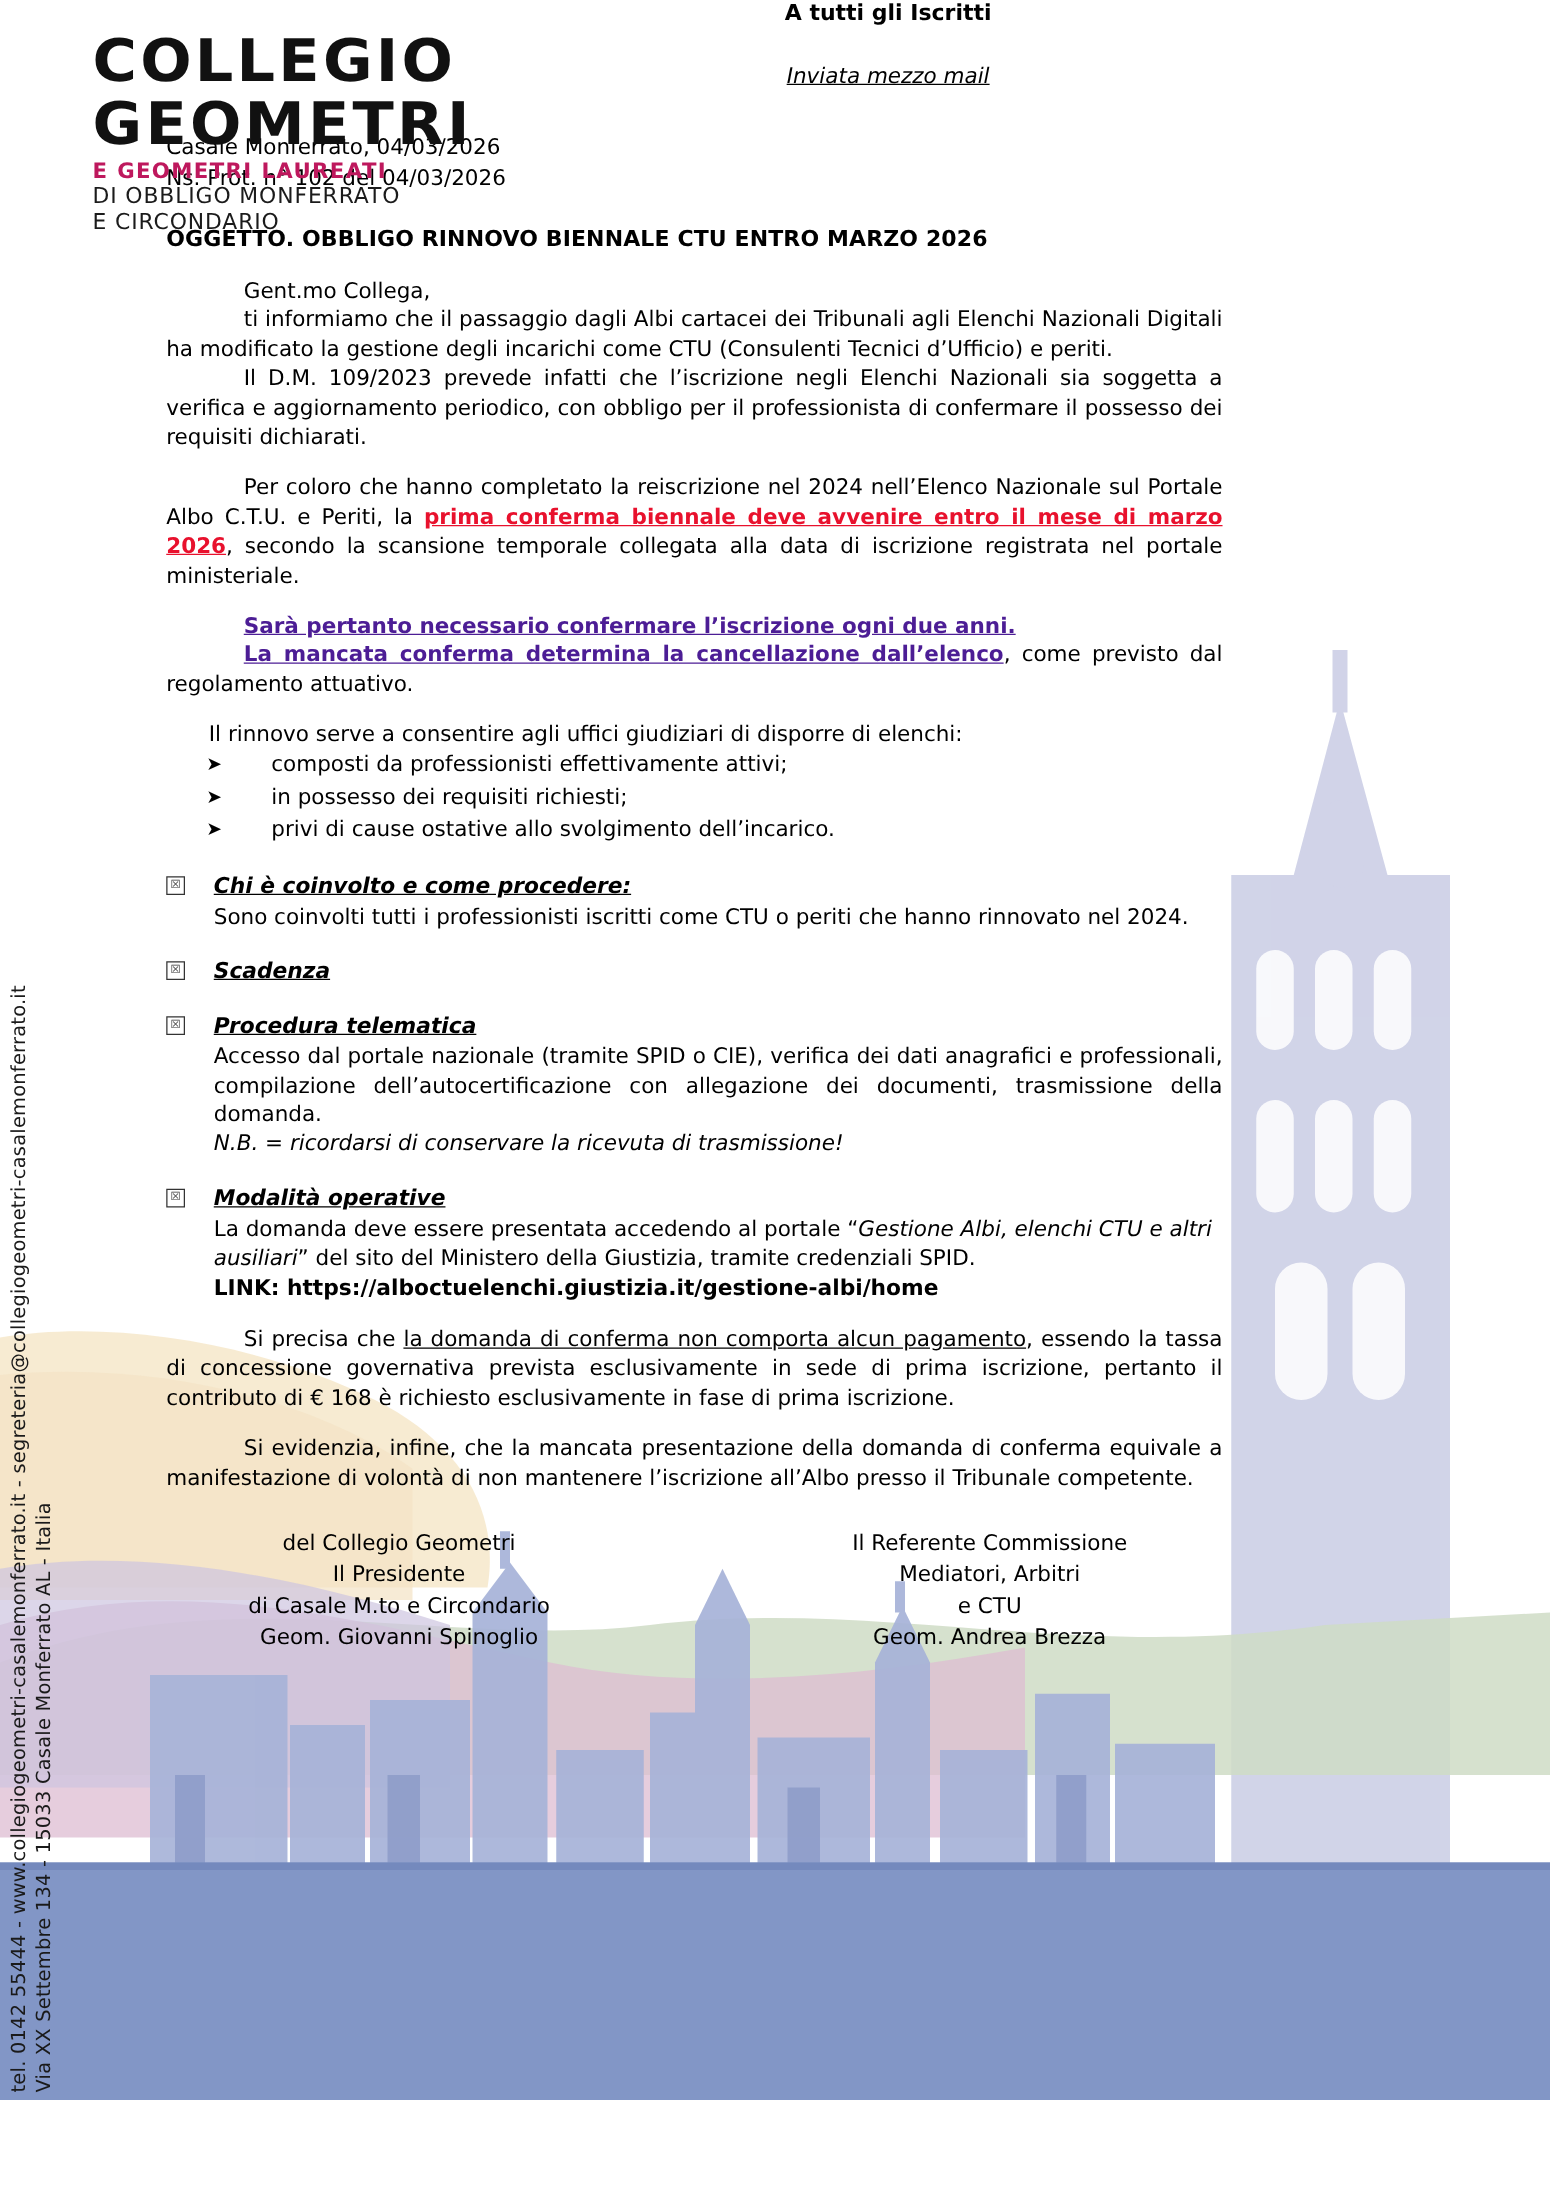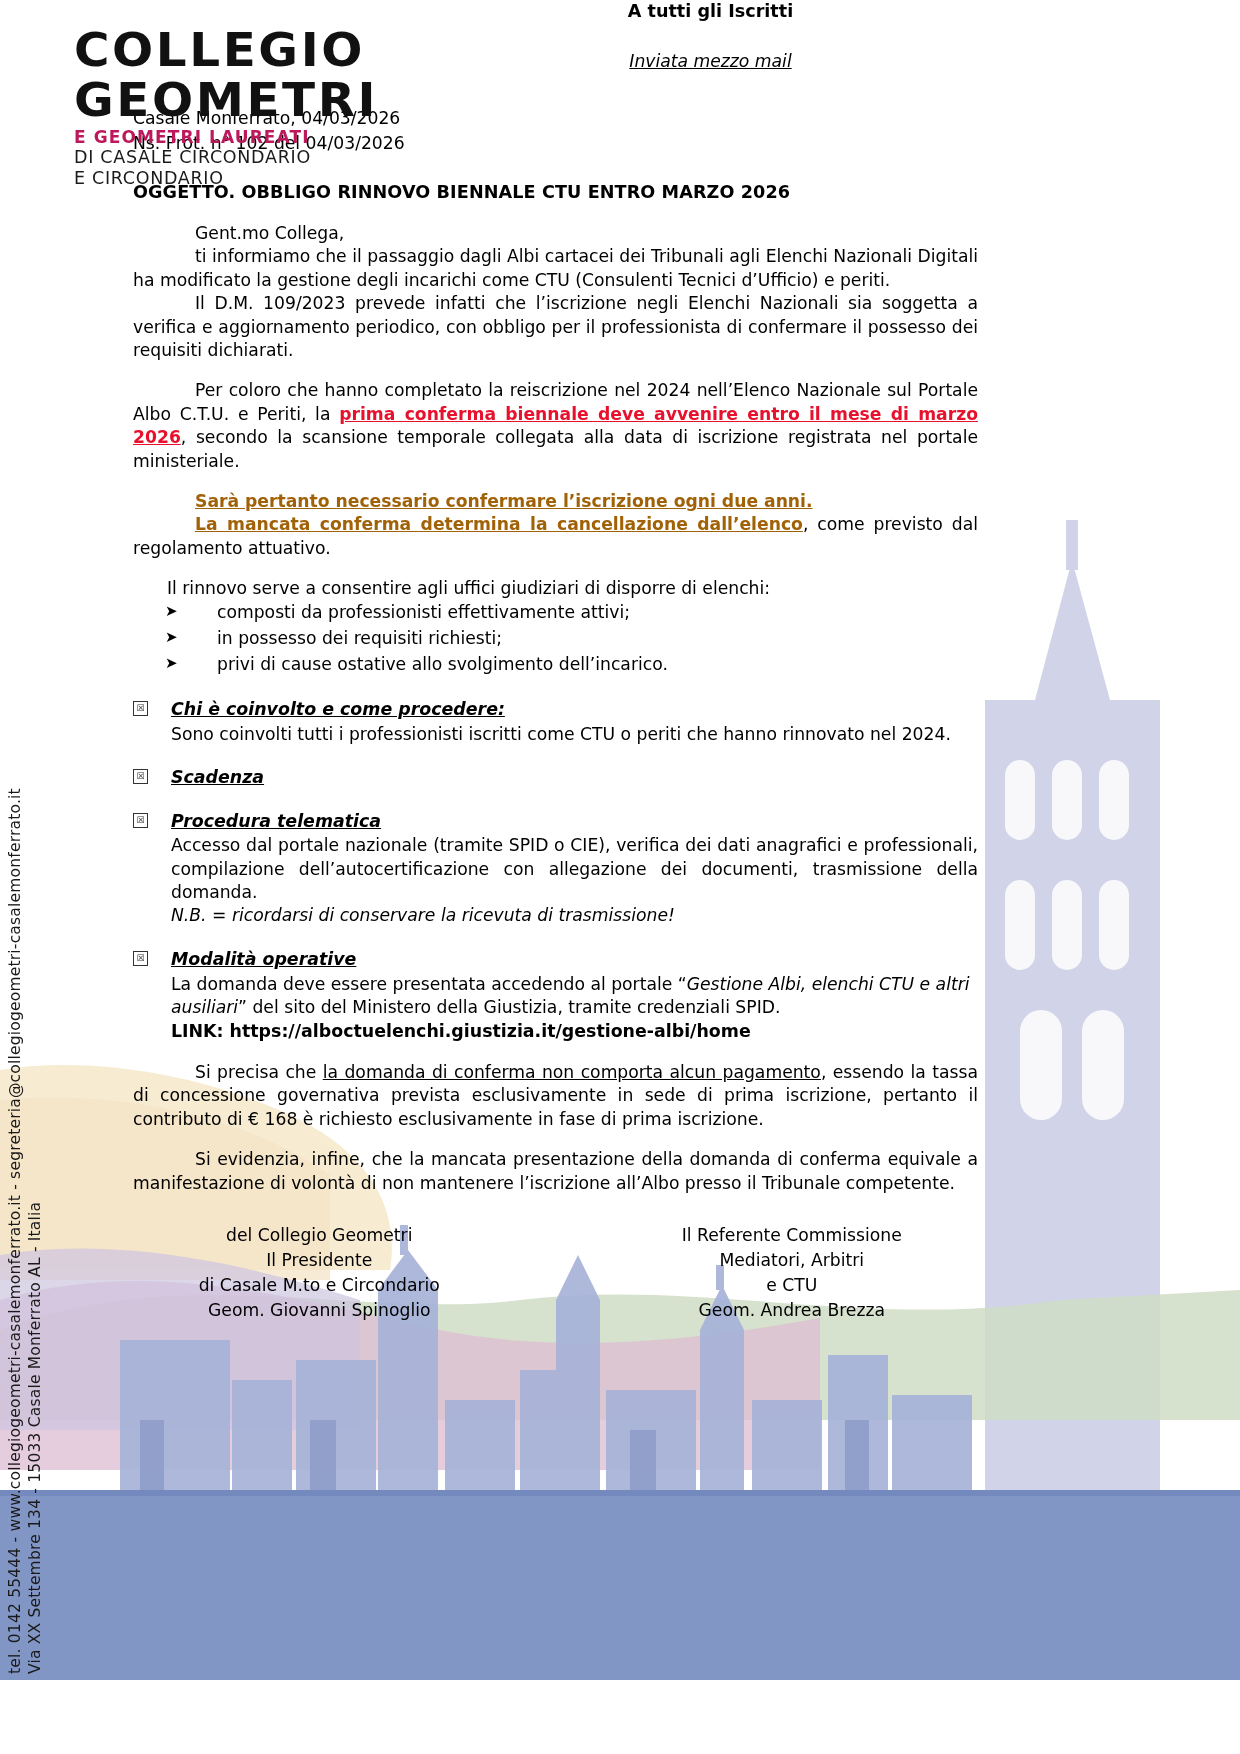--- a/index.html
+++ b/index.html
@@ -115,21 +115,21 @@
   }
   .indent { display: inline-block; width: 62px; }
   .gap { height: 17px; }
 
   .red {
     color: #e8112d;
     font-weight: bold;
     text-decoration: underline;
   }
   .redblock {
-    color: #a16207;
+    color: #4c1d95;
     font-weight: bold;
     text-decoration: underline;
   }
 
   
   ul.arrow-list {
     list-style: none;
     margin: 0;
     padding: 0 0 0 32px;
   }
@@ -255,21 +255,21 @@
     <span>Via XX Settembre 134 - 15033 Casale Monferrato AL - Italia</span>
   </div>
   <div class="sidebar-text" style="left:24px;">
     <span>tel. 0142 55444 - www.collegiogeometri-casalemonferrato.it - segreteria@collegiogeometri-casalemonferrato.it</span>
   </div>
 
   <div class="logo">
     <span class="logo-l1">COLLEGIO</span>
     <span class="logo-l2">GEOMETRI</span>
     <span class="logo-l3">E GEOMETRI LAUREATI</span>
-    <span class="logo-l4">DI CASALE CIRCONDARIO</span>
+    <span class="logo-l4">DI OBBLIGO MONFERRATO</span>
     <span class="logo-l5">E CIRCONDARIO</span>
   </div>
 
   <div class="doc">
 
     <div class="addressee">A tutti gli Iscritti</div>
     <div class="sentmode">Inviata mezzo mail</div>
 
     <div class="place-date">
       <div>Casale Monferrato, 04/03/2026</div>

